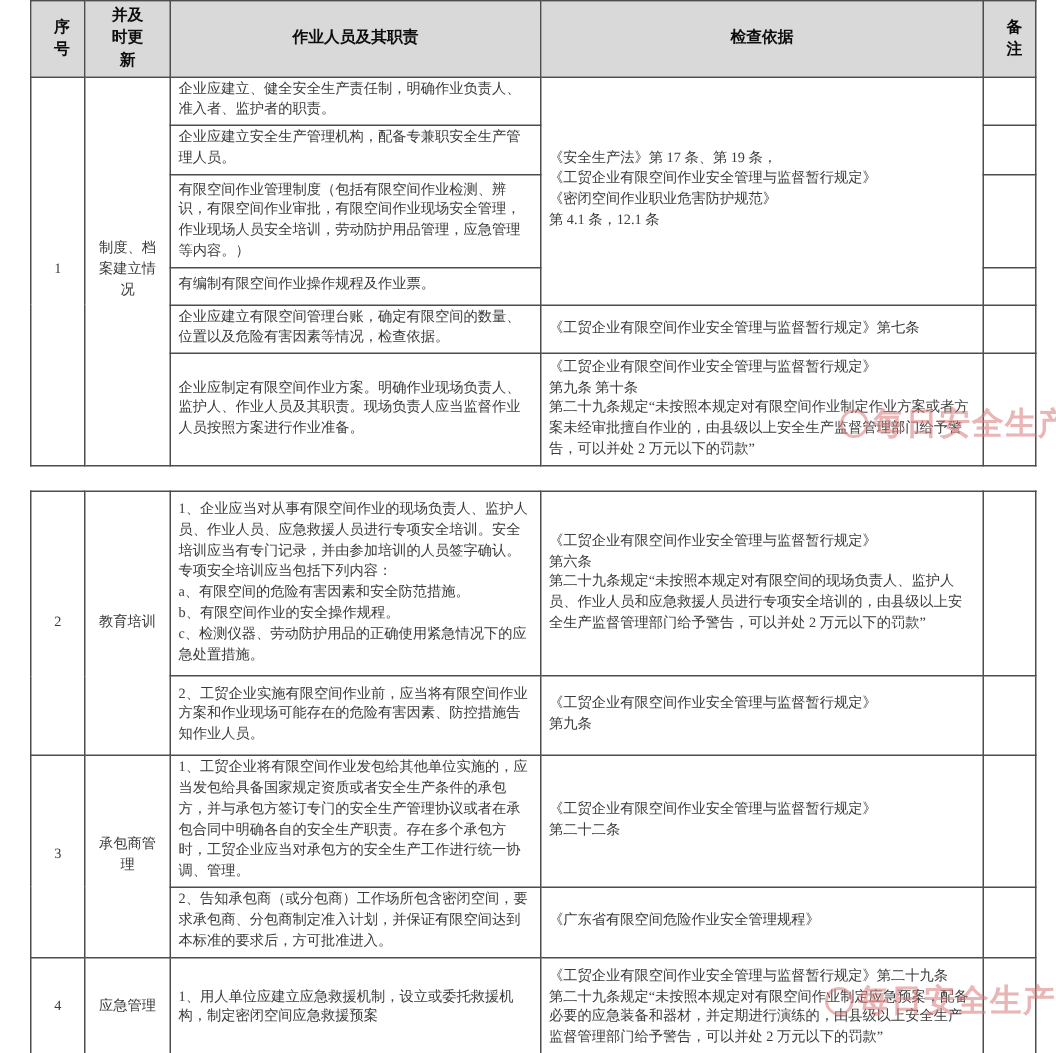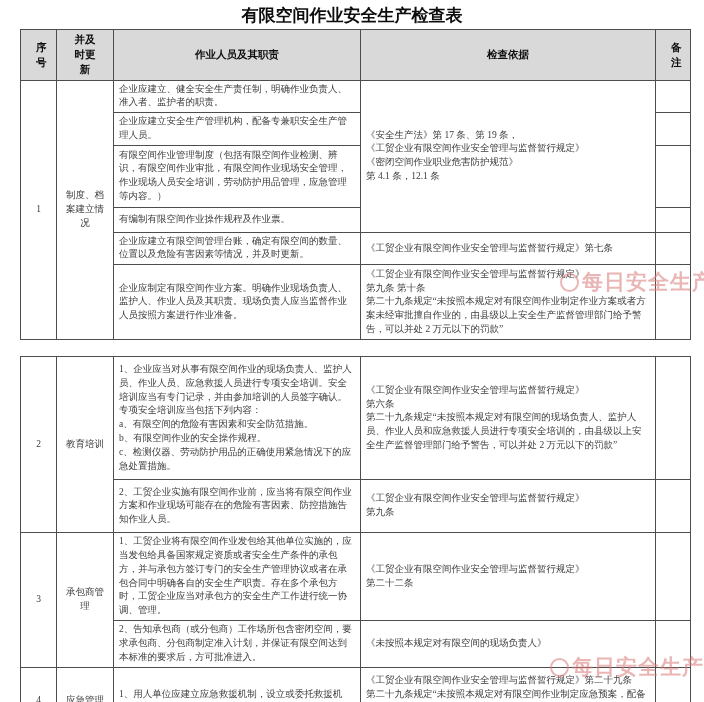--- a/index.html
+++ b/index.html
@@ -82,21 +82,20 @@
     white-space:nowrap;
   }
   #wm1 { left:560px; top:268px; }
   #wm2 { left:550px; top:653px; }
 </style>
 </head>
 <body>
 
 <div class="page">
 
-  <div class="title">有限空间作业安全生产检查表</div>
 
   <table class="checklist">
     <colgroup>
       <col class="col-no">
         <col class="col-item">
         <col class="col-content">
         <col class="col-basis">
         <col class="col-remark">
     </colgroup>
     <tbody>
@@ -123,21 +122,21 @@
     </tr>
     <tr class="h62">
       <td>有限空间作业管理制度（包括有限空间作业检测、辨识，有限空间作业审批，有限空间作业现场安全管理，作业现场人员安全培训，劳动防护用品管理，应急管理等内容。）</td>
       <td></td>
     </tr>
     <tr class="h25">
       <td>有编制有限空间作业操作规程及作业票。</td>
       <td></td>
     </tr>
     <tr class="h30">
-      <td>企业应建立有限空间管理台账，确定有限空间的数量、位置以及危险有害因素等情况，并及时更新。</td>
+      <td>企业应建立有限空间管理台账，确定有限空间的数量、位置以及危险有害因素等情况，检查依据。</td>
       <td class="pre">《工贸企业有限空间作业安全管理与监督暂行规定》第七条</td>
       <td></td>
     </tr>
     <tr class="h75">
       <td>企业应制定有限空间作业方案。明确作业现场负责人、监护人、作业人员及其职责。现场负责人应当监督作业人员按照方案进行作业准备。</td>
       <td class="pre">《工贸企业有限空间作业安全管理与监督暂行规定》
 第九条 第十条
 第二十九条规定“未按照本规定对有限空间作业制定作业方案或者方案未经审批擅自作业的，由县级以上安全生产监督管理部门给予警告，可以并处 2 万元以下的罚款”</td>
       <td></td>
     </tr>
@@ -174,21 +173,21 @@
     <tr class="h87">
       <td class="center" rowspan="2">3</td>
       <td class="center" rowspan="2">承包商管理</td>
       <td>1、工贸企业将有限空间作业发包给其他单位实施的，应当发包给具备国家规定资质或者安全生产条件的承包方，并与承包方签订专门的安全生产管理协议或者在承包合同中明确各自的安全生产职责。存在多个承包方时，工贸企业应当对承包方的安全生产工作进行统一协调、管理。</td>
       <td class="pre">《工贸企业有限空间作业安全管理与监督暂行规定》
 第二十二条</td>
       <td></td>
     </tr>
     <tr class="h47">
       <td>2、告知承包商（或分包商）工作场所包含密闭空间，要求承包商、分包商制定准入计划，并保证有限空间达到本标准的要求后，方可批准进入。</td>
-      <td class="pre">《未按照本规定对有限空间的现场负责人》</td>
+      <td class="pre">《广东省有限空间危险作业安全管理规程》</td>
       <td></td>
     </tr>
     <tr class="h68">
       <td class="center">4</td>
       <td class="center">应急管理</td>
       <td>1、用人单位应建立应急救援机制，设立或委托救援机构，制定密闭空间应急救援预案</td>
       <td class="pre">《工贸企业有限空间作业安全管理与监督暂行规定》第二十九条
 第二十九条规定“未按照本规定对有限空间作业制定应急预案，配备必要的应急装备和器材，并定期进行演练的，由县级以上安全生产监督管理部门给予警告，可以并处 2 万元以下的罚款”</td>
       <td></td>
     </tr>

